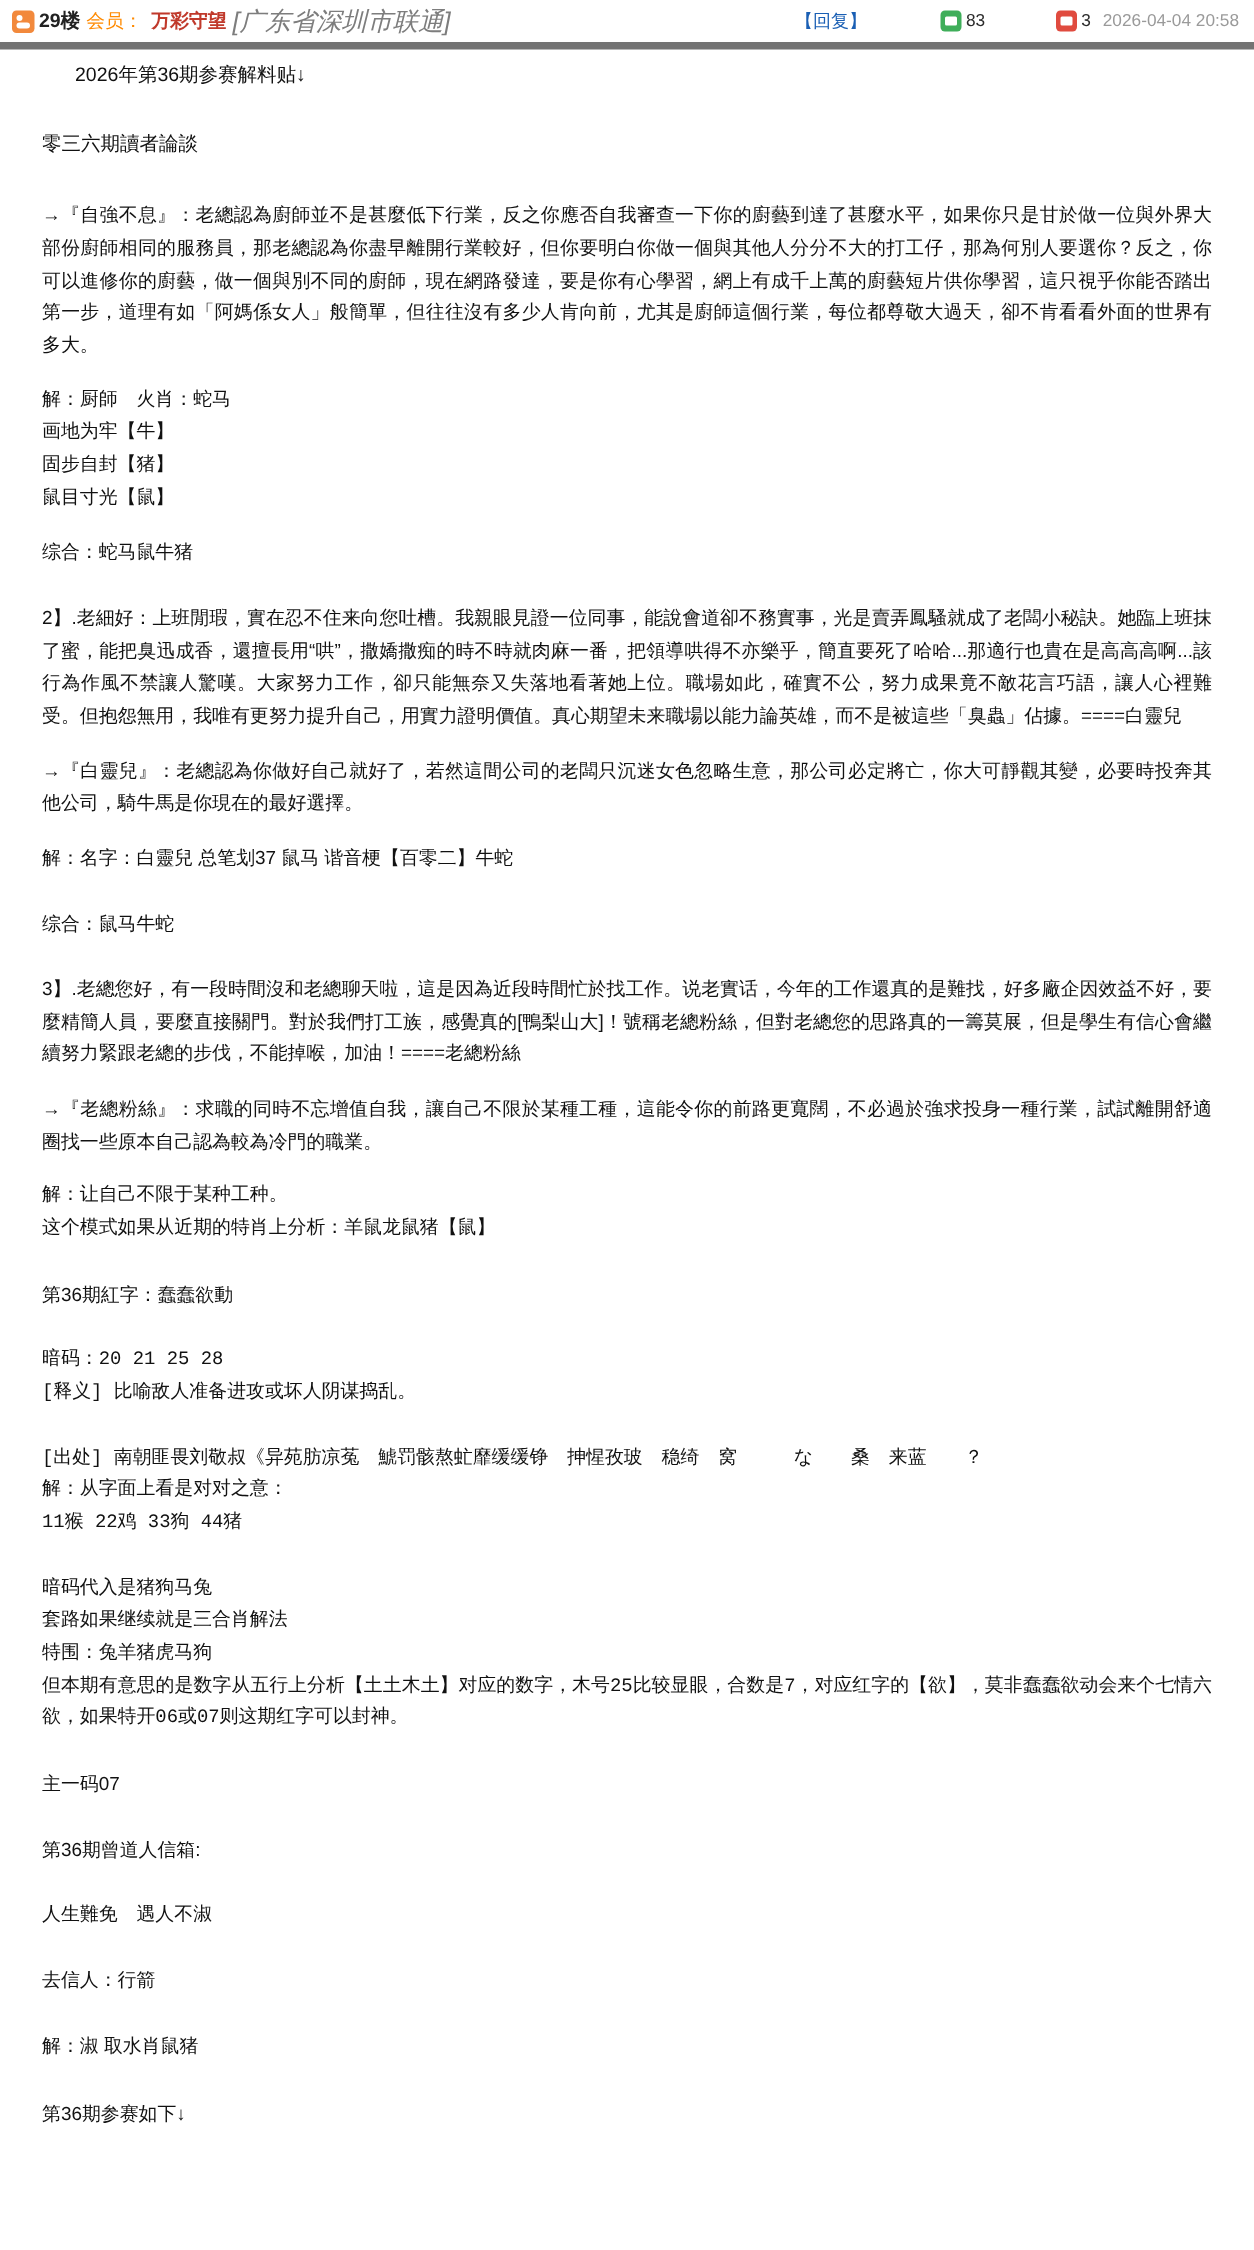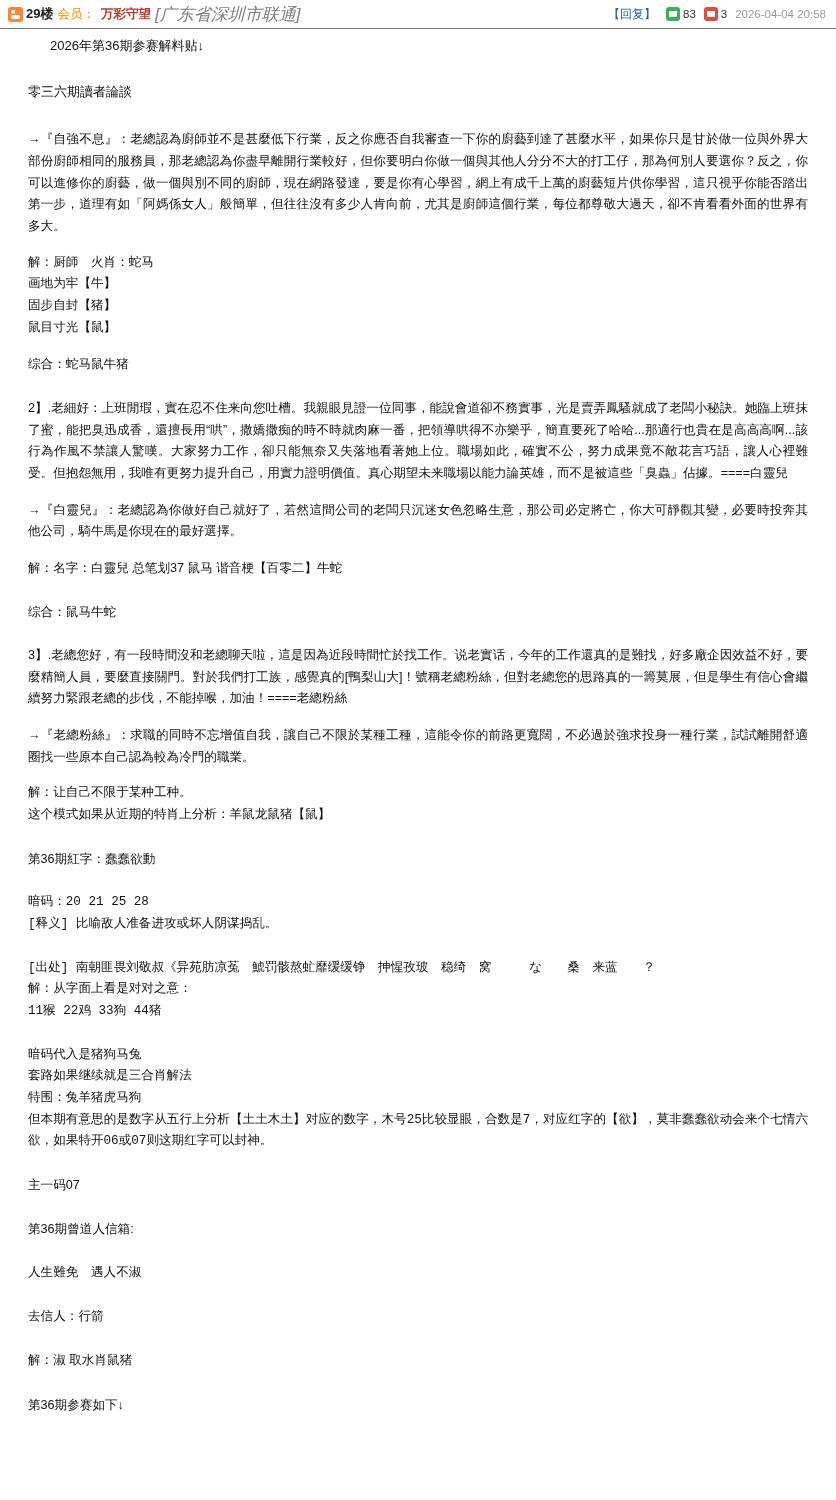--- a/index.html
+++ b/index.html
@@ -20,21 +20,21 @@
     background: #ffffff;
     overflow: hidden;
   }
 
   
   .post-header {
     display: flex;
     align-items: center;
     height: 28px;
     padding: 0 10px 0 8px;
-    border-bottom: 1px solid #737373;
+    border-bottom: 5px solid #737373;
     background: #ffffff;
     font-size: 12.5px;
     white-space: nowrap;
   }
   .floor-badge {
     display: inline-flex;
     align-items: center;
     margin-right: 4px;
   }
   .floor-icon {
@@ -88,20 +88,21 @@
     color: #1a5fb4;
     font-size: 12px;
     margin-right: 10px;
   }
   .count-chip {
     display: inline-flex;
     align-items: center;
     margin-right: 8px;
     font-size: 11.5px;
     color: #2c2c2c;
+    margin-left: 39px;
   }
   .chip-ico {
     width: 14px;
     height: 14px;
     border-radius: 3px;
     margin-right: 3px;
     display: inline-block;
     position: relative;
   }
   .chip-ico.green { background: #3fae5a; }

